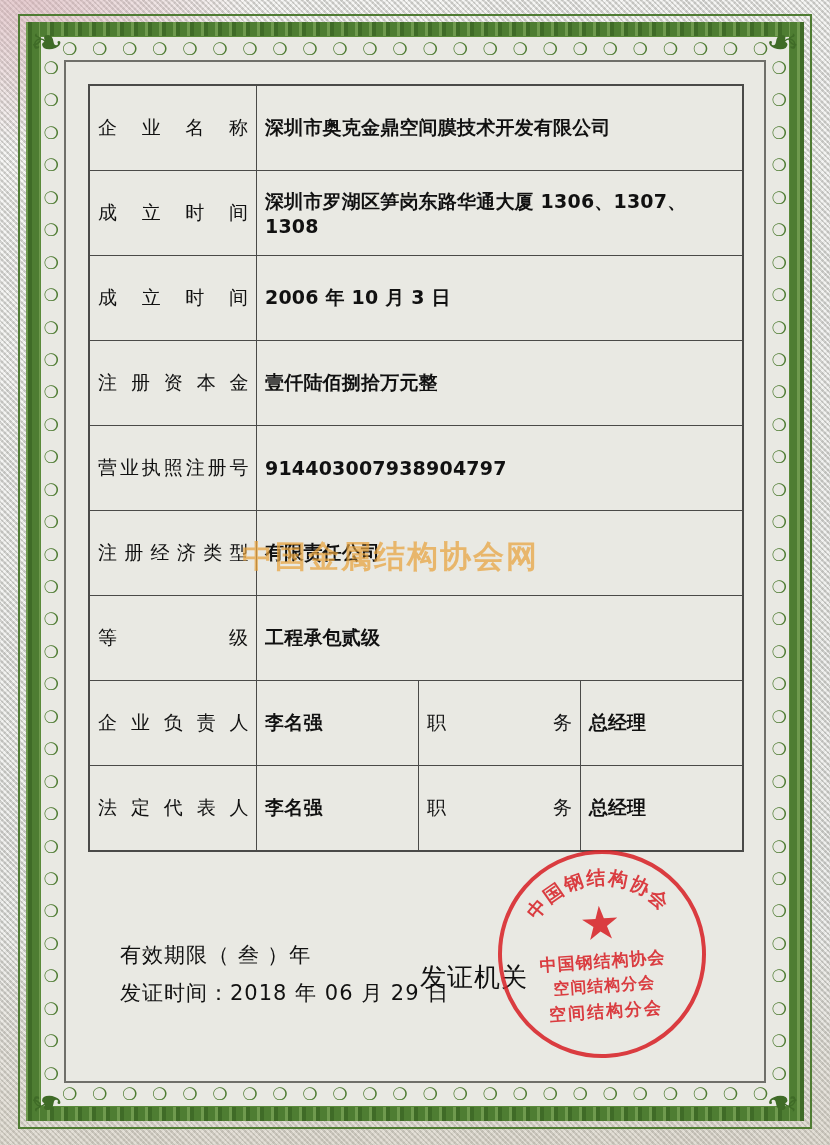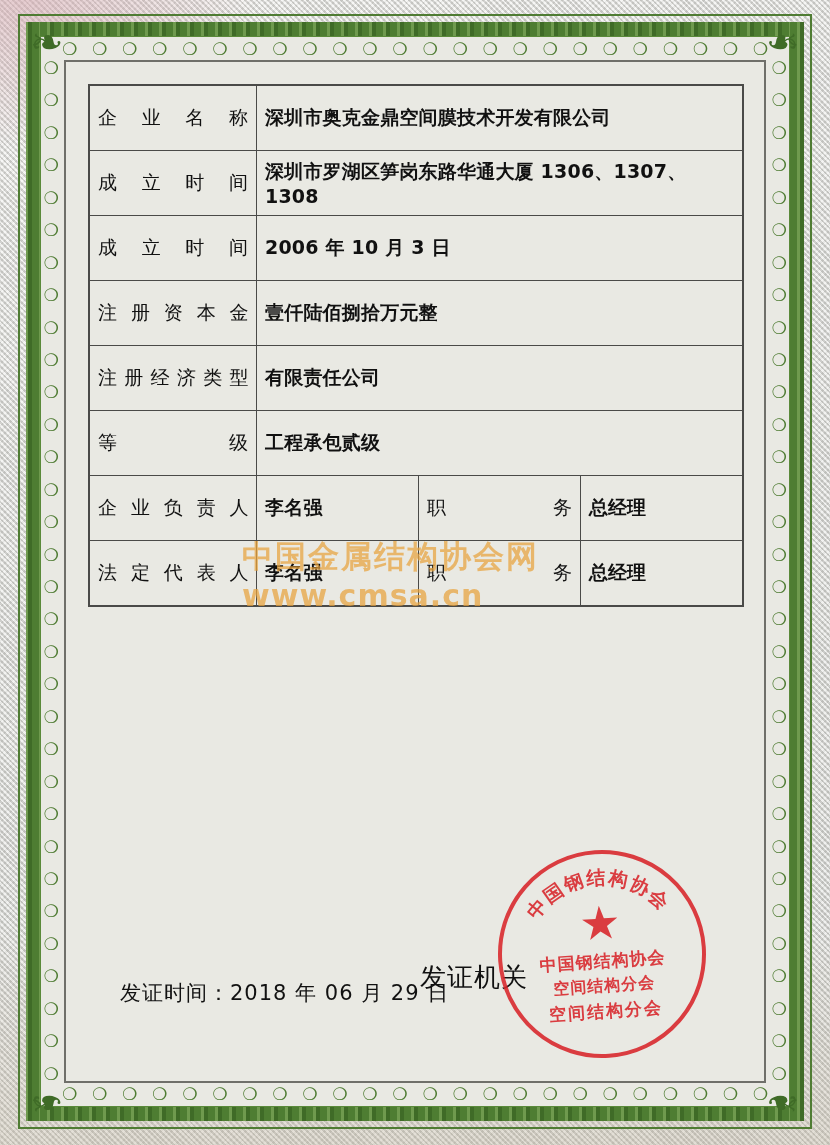--- a/index.html
+++ b/index.html
@@ -83,21 +83,21 @@
     border:1px solid #4a4a48;
     background:transparent;
   }
   table#info-table{
     width:100%;border-collapse:collapse;
     table-layout:fixed;
   }
   table#info-table td{
     border:1px solid #4a4a48;
     height:52px;
-    padding:6px 8px;
+    padding:16px 8px;
     vertical-align:middle;
     color:#111;
     font-size:19px;
   }
   td.label{
     width:150px;
     text-align:justify;
     text-align-last:justify;
     font-size:18.5px;
     letter-spacing:0px;
@@ -320,20 +320,24 @@
       </tr>
       <tr>
         <td class="label">成立时间</td>
         <td class="value" colspan="3">2006 年 10 月 3 日</td>
       </tr>
       <tr>
         <td class="label tight">注册资本金</td>
         <td class="value" colspan="3">壹仟陆佰捌拾万元整</td>
       </tr>
       <tr>
+        <td class="label tight">营业执照注册号</td>
+        <td class="value" colspan="3">914403007938904797</td>
+      </tr>
+      <tr>
         <td class="label tight">注册经济类型</td>
         <td class="value" colspan="3">有限责任公司</td>
       </tr>
       <tr>
         <td class="label">等级</td>
         <td class="value" colspan="3">工程承包贰级</td>
       </tr>
 
       <tr>
         <td class="label tight">企业负责人</td>
@@ -346,24 +350,24 @@
         <td class="value">李名强</td>
         <td class="mini-label">职务</td>
         <td class="mini-value">总经理</td>
       </tr>
     </tbody>
       </table>
   </div>
 
   <div id="watermark">
     <div class="wm-line1">中国金属结构协会网</div>
-    <div class="wm-line2">www.cmsa.cn</div>
   </div>
 
   <div id="footer">
+    <div class="f-row">有效期限（ 叁 ）年</div>
     <div class="f-row">发证时间：2018 年 06 月 29 日</div>
   </div>
   <div id="issuer">发证机关</div>
 
   <div id="seal">
     <svg class="ring-text" viewBox="0 0 200 200">
       <defs>
         <path id="arcpath" d="M 22,108 A 78,78 0 0 1 178,108" fill="none"></path>
       </defs>
       <text class="arc">

